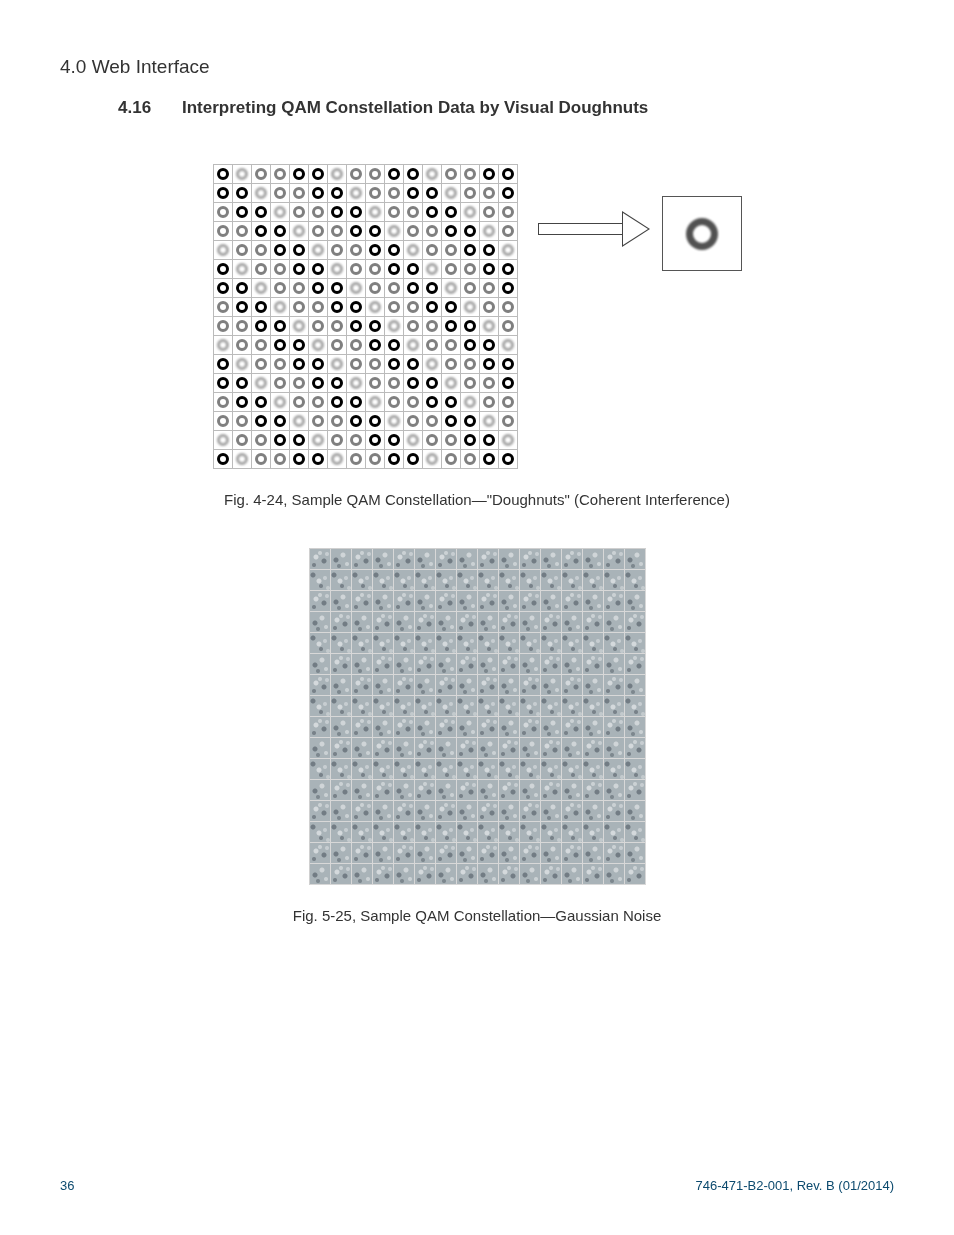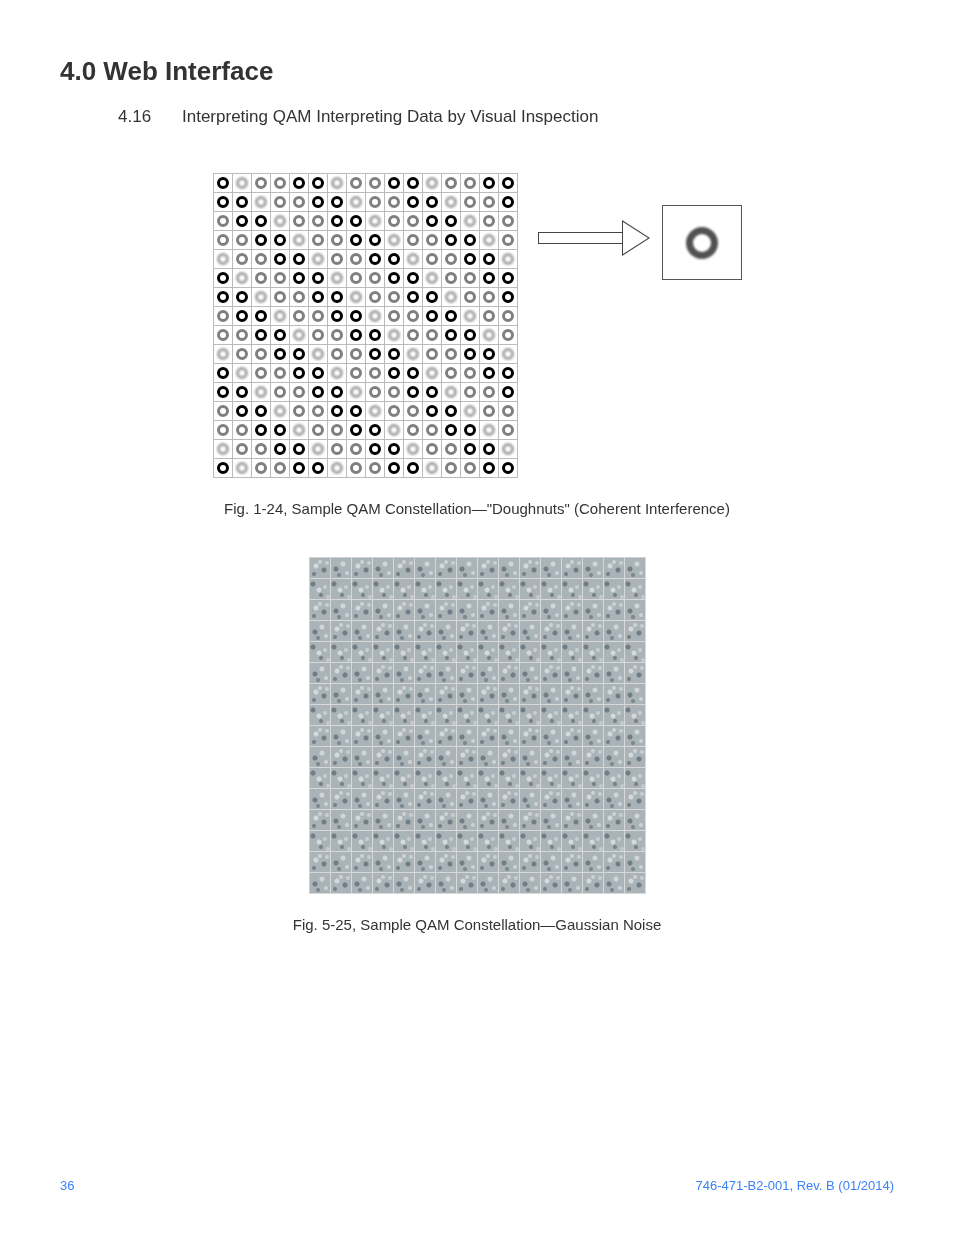--- a/index.html
+++ b/index.html
@@ -1,19 +1,19 @@
 <!DOCTYPE html>
 <html><head>
 <meta charset="utf-8">
 <style>
   * { box-sizing: border-box; margin: 0; padding: 0; }
   html, body { width: 954px; height: 1235px; background: #fff; font-family: Arial, Helvetica, sans-serif; color: #222; }
   .page { position: relative; width: 954px; height: 1235px; padding: 56px 60px 0 60px; }
-  .h1 { font-size: 26px; font-weight: 700; color: #333; margin-bottom: 20px; }
-  .subhead { display: flex; gap: 24px; margin-left: 58px; font-size: 17px; color: #333; }
+  .h1 { font-size: 19px; font-weight: 400; color: #333; margin-bottom: 20px; }
+  .subhead { display: flex; gap: 24px; margin-left: 58px; font-size: 17px; color: #333; font-weight: bold; }
   .subhead .num { min-width: 40px; }
   .figwrap { margin-top: 46px; display: flex; flex-direction: column; align-items: center; }
   .fig-row { display: flex; align-items: flex-start; gap: 20px; }
   .constellation {
     display: grid;
     grid-template-columns: repeat(16, 19px);
     grid-template-rows: repeat(16, 19px);
     border-top: 1px solid #bbb;
     border-left: 1px solid #bbb;
     background: #fff;
@@ -98,33 +98,33 @@
     background:
       radial-gradient(circle at 45% 55%, rgba(255,255,255,0.5) 0 2px, transparent 3px),
       radial-gradient(circle at 15% 25%, rgba(60,70,80,0.5) 0 2px, transparent 3px),
       radial-gradient(circle at 75% 40%, rgba(255,255,255,0.35) 0 1.5px, transparent 2.5px),
       radial-gradient(circle at 55% 80%, rgba(60,70,80,0.45) 0 1.5px, transparent 2.5px),
       radial-gradient(circle at 90% 90%, rgba(255,255,255,0.3) 0 1.5px, transparent 2.5px);
   }
 
   .footer {
     position: absolute; left: 60px; right: 60px; bottom: 42px;
-    display: flex; justify-content: space-between; font-size: 13px; color: #3b82f6;
+    display: flex; justify-content: space-between; font-size: 13px; color: #0c4a6e;
   }
 </style>
 </head>
 <body>
 
 <div class="page">
 
   <div class="h1">4.0 Web Interface</div>
 
   <div class="subhead">
     <span class="num">4.16</span>
-    <span>Interpreting QAM Interpreting Data by Visual Inspection</span>
+    <span>Interpreting QAM Constellation Data by Visual Doughnuts</span>
   </div>
 
   <div class="figwrap">
     <div class="fig-row">
       <div class="constellation" id="const1">
           <div class="ccell">
             <div class="doughnut d-bold"></div>
           </div>
           <div class="ccell">
             <div class="doughnut d-fuzzy"></div>
@@ -895,21 +895,21 @@
       <div class="arrow-box">
         <div class="arrow">
           <div class="arrow-shaft"></div>
           <div class="arrow-head"></div>
         </div>
         <div class="zoom-box">
           <div class="zoom-doughnut"></div>
         </div>
       </div>
     </div>
-    <div class="caption">Fig. 1-24, Sample QAM Constellation—"Doughnuts" (Coherent Interference)</div>
+    <div class="caption">Fig. 4-24, Sample QAM Constellation—"Doughnuts" (Coherent Interference)</div>
 
     <div class="gauss" id="gauss1">
         <div class="gcell "></div>
         <div class="gcell v2"></div>
         <div class="gcell "></div>
         <div class="gcell v2"></div>
         <div class="gcell "></div>
         <div class="gcell v2"></div>
         <div class="gcell "></div>
         <div class="gcell v2"></div>

